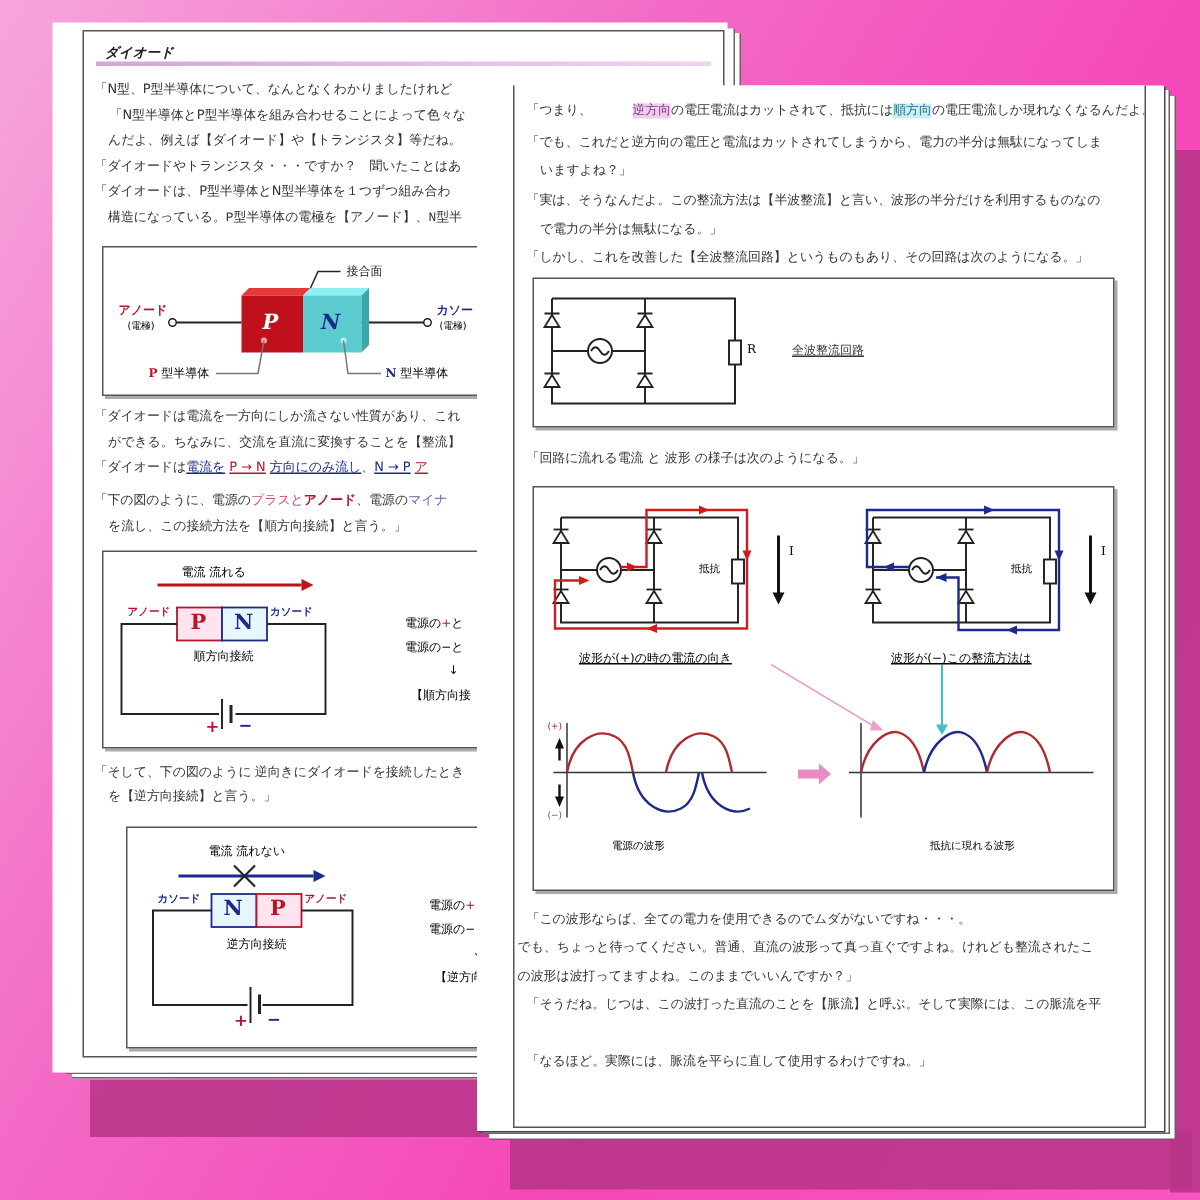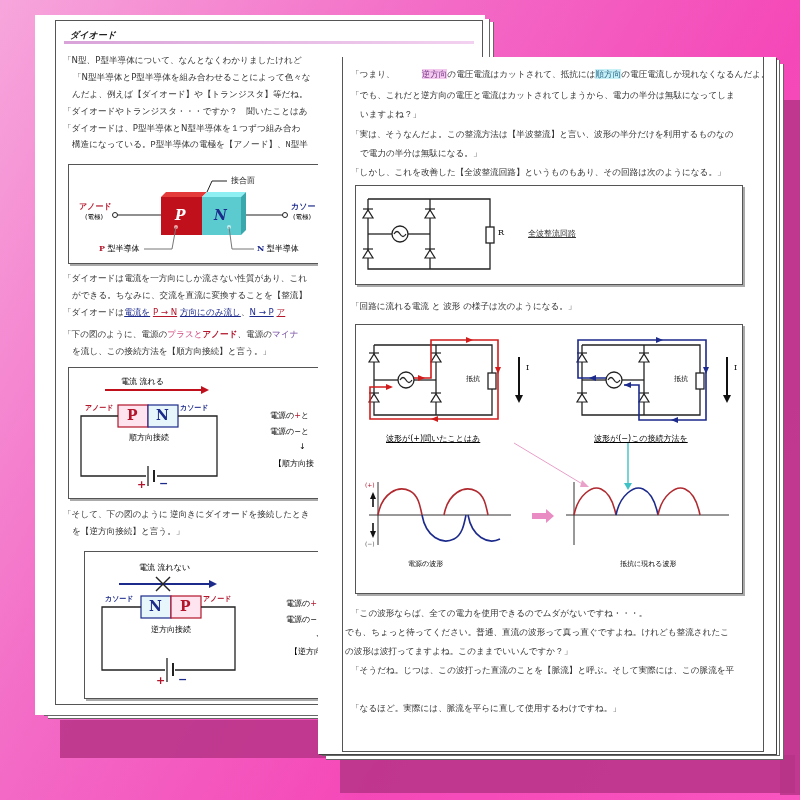--- a/index.html
+++ b/index.html
@@ -276,22 +276,22 @@
         <path d="M218,190 C222,170 236,160 245,164 C254,168 258,180 260,190" fill="none" stroke="#b02a30" stroke-width="1.6"></path>
         <path d="M260,190 C264,170 278,160 287,164 C296,168 300,180 302,190" fill="none" stroke="#1c2a8c" stroke-width="1.6"></path>
         <path d="M302,190 C306,170 320,160 329,164 C338,168 342,180 344,190" fill="none" stroke="#b02a30" stroke-width="1.6"></path>
         <path d="M322,190" fill="none"></path>
         <path d="M344,190 C348,170 356,162 362,164" fill="none" stroke="none"></path>
       </svg>
       <div class="lbl" style="left:110px;top:49px;font-size:7px;">抵抗</div>
       <div class="lbl" style="left:170px;top:38px;font-family:'DejaVu Serif',serif;">I</div>
       <div class="lbl" style="left:318px;top:49px;font-size:7px;">抵抗</div>
       <div class="lbl" style="left:378px;top:38px;font-family:'DejaVu Serif',serif;">I</div>
-      <div class="lbl u" style="left:30px;top:108px;">波形が(+)聞いたことはあ</div>
-      <div class="lbl u" style="left:238px;top:108px;">波形が(−)この接続方法を</div>
+      <div class="lbl u" style="left:30px;top:108px;">波形が(+)の時の電流の向き</div>
+      <div class="lbl u" style="left:238px;top:108px;">波形が(−)この整流方法は</div>
       <div class="lbl red" style="left:9px;top:156px;font-size:6px;">(+)</div>
       <div class="lbl" style="left:9px;top:215px;font-size:6px;color:#555;">(−)</div>
       <div class="lbl" style="left:52px;top:234px;font-size:7px;">電源の波形</div>
       <div class="lbl" style="left:264px;top:234px;font-size:7px;">抵抗に現れる波形</div>
     </div>
 
     <div class="txt" style="left:8px;top:549px;">「この波形ならば、全ての電力を使用できるのでムダがないですね・・・。</div>
     <div class="txt" style="left:2px;top:568px;">でも、ちょっと待ってください。普通、直流の波形って真っ直ぐですよね。けれども整流されたこ</div>
     <div class="txt" style="left:2px;top:587px;">の波形は波打ってますよね。このままでいいんですか？」</div>
     <div class="txt" style="left:8px;top:606px;">「そうだね。じつは、この波打った直流のことを【脈流】と呼ぶ。そして実際には、この脈流を平</div>

